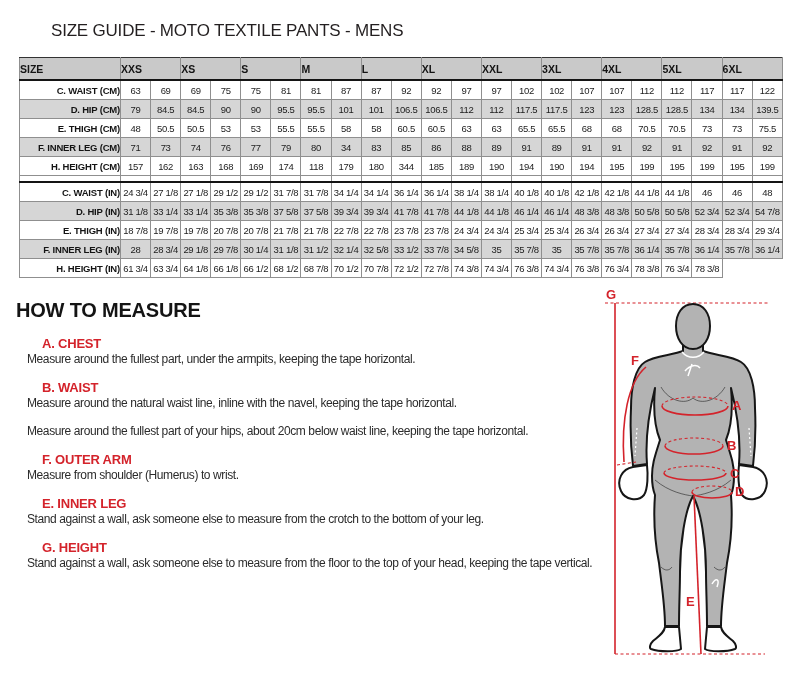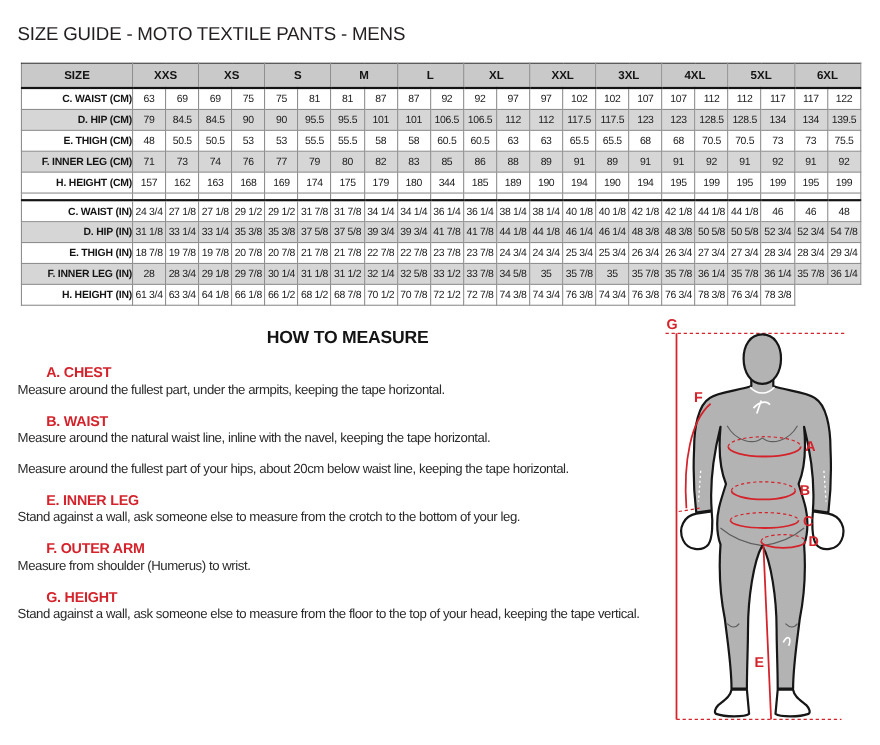--- a/index.html
+++ b/index.html
@@ -9,51 +9,51 @@
     --body-gray:#b3b3b3;
     --ink:#161616;
   }
   html,body{margin:0;padding:0;background:#fff;}
   #page{
     position:relative;width:800px;height:677px;background:#fff;overflow:hidden;
     font-family:"Liberation Sans",sans-serif;color:var(--ink);
   }
   
   .title{position:absolute;left:16px;top:21px;font-size:17px;letter-spacing:-0.2px;color:#231f20;white-space:nowrap;}
-  .title .reg{font-weight:400;}
+  .title .reg{font-weight:400;margin-left:35px;}
   .title .b{font-weight:400;}
   
   table.size-table{
     position:absolute;left:19px;top:57px;width:764px;
     border-collapse:collapse;table-layout:fixed;
   }
   table.size-table th,table.size-table td{
     border:1px solid #8f8f8f;padding:0;white-space:nowrap;overflow:hidden;
   }
   table.size-table thead th{
     background:var(--header-bg);font-size:10.5px;font-weight:700;height:21px;
-    border-top:1px solid #333;border-bottom:2px solid #141414;text-align:center;color:#141414;
+    border-top:1px solid #333;border-bottom:2px solid #141414;text-align:left;color:#141414;
   }
   table.size-table tbody th{
     text-align:right;padding-left:6px;font-size:9.5px;font-weight:700;height:18px;
     letter-spacing:-0.2px;color:#141414;
   }
   table.size-table tbody td{
     text-align:center;font-size:9.5px;letter-spacing:-0.3px;height:18px;color:#1c1c1c;
   }
   table.size-table tr.alt th,table.size-table tr.alt td{background:var(--alt-bg);}
   table.size-table tr.sep th,table.size-table tr.sep td{
     height:5px;background:#fff;border-bottom:2px solid #141414;
   }
   
   .howto{position:absolute;left:16px;top:299px;width:600px;}
-  .howto-heading{font-size:16px;font-weight:700;letter-spacing:-0.2px;color:#141414;margin:0 0 14px 0;text-align:center;}
+  .howto-heading{font-size:20px;font-weight:700;letter-spacing:-0.2px;color:#141414;margin:0 0 14px 0;}
   .mitem{margin:0 0 13px 0;}
   .mlabel{color:var(--red);font-weight:700;font-size:13px;line-height:15px;letter-spacing:-0.2px;margin-bottom:1px;white-space:nowrap;margin-left:26px;}
-  .mdesc{color:#2b2b2b;font-size:12px;line-height:15px;letter-spacing:-0.4px;white-space:nowrap;}
+  .mdesc{color:#2b2b2b;font-size:12px;line-height:15px;letter-spacing:-0.4px;white-space:nowrap;margin-left:11px;}
   
   .figure{position:absolute;left:595px;top:288px;width:200px;height:380px;}
   .figlabel{font-family:"Liberation Sans",sans-serif;font-weight:700;font-size:13px;fill:var(--red);}
   .redline{stroke:var(--red);fill:none;stroke-width:1.6;}
   .reddash{stroke:var(--red);fill:none;stroke-width:1.1;stroke-dasharray:3 2.5;}
   .bodyfill{fill:var(--body-gray);stroke:var(--ink);stroke-width:2;stroke-linejoin:round;}
   .whitefill{fill:#ffffff;stroke:var(--ink);stroke-width:2;stroke-linejoin:round;}
   .muscle{stroke:var(--ink);stroke-width:1;fill:none;opacity:.55;}
   .whitemark{stroke:#ffffff;stroke-width:1.5;fill:none;}
   .whitedash{stroke:#ffffff;stroke-width:1.2;fill:none;stroke-dasharray:2 2.5;}
@@ -188,21 +188,21 @@
         </tr>
         <tr class="alt">
           <th>F. INNER LEG (CM)</th>
           <td>71</td>
           <td>73</td>
           <td>74</td>
           <td>76</td>
           <td>77</td>
           <td>79</td>
           <td>80</td>
-          <td>82</td>
+          <td>34</td>
           <td>83</td>
           <td>85</td>
           <td>86</td>
           <td>88</td>
           <td>89</td>
           <td>91</td>
           <td>89</td>
           <td>91</td>
           <td>91</td>
           <td>92</td>
@@ -212,21 +212,21 @@
           <td>92</td>
         </tr>
         <tr>
           <th>H. HEIGHT (CM)</th>
           <td>157</td>
           <td>162</td>
           <td>163</td>
           <td>168</td>
           <td>169</td>
           <td>174</td>
-          <td>175</td>
+          <td>118</td>
           <td>179</td>
           <td>180</td>
           <td>344</td>
           <td>185</td>
           <td>189</td>
           <td>190</td>
           <td>194</td>
           <td>190</td>
           <td>194</td>
           <td>195</td>
@@ -397,26 +397,26 @@
     <div class="mitem">
       <div class="mlabel">B. WAIST</div>
       <div class="mdesc">Measure around the natural waist line, inline with the navel, keeping the tape horizontal.</div>
     </div>
     <div class="mitem">
       <div class="mdesc">Measure around the fullest part of your hips, about 20cm below waist line, keeping the tape horizontal.</div>
     </div>
     <div class="mitem">
     </div>
     <div class="mitem">
+      <div class="mlabel">F. OUTER ARM</div>
+      <div class="mdesc">Measure from shoulder (Humerus) to wrist.</div>
+    </div>
+    <div class="mitem">
       <div class="mlabel">E. INNER LEG</div>
       <div class="mdesc">Stand against a wall, ask someone else to measure from the crotch to the bottom of your leg.</div>
-    </div>
-    <div class="mitem">
-      <div class="mlabel">F. OUTER ARM</div>
-      <div class="mdesc">Measure from shoulder (Humerus) to wrist.</div>
     </div>
     <div class="mitem">
       <div class="mlabel">G. HEIGHT</div>
       <div class="mdesc">Stand against a wall, ask someone else to measure from the floor to the top of your head, keeping the tape vertical.</div>
     </div>
   </div>
 
   <svg class="figure" viewBox="0 0 200 380" width="200" height="380" xmlns="http://www.w3.org/2000/svg">
 
     <line class="reddash" x1="10" y1="15" x2="174" y2="15"></line>

